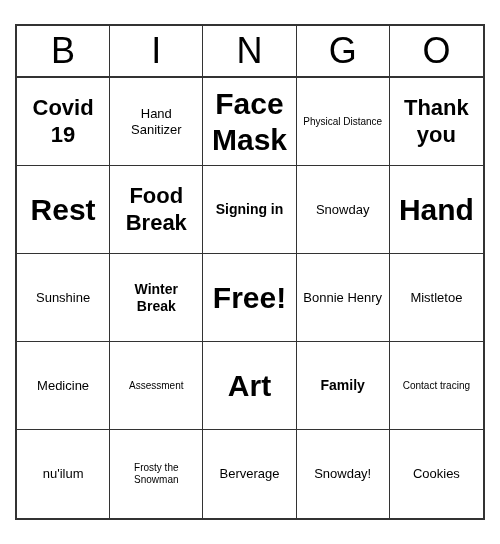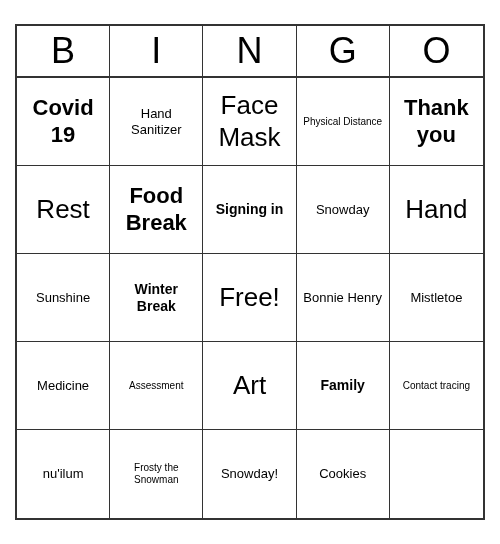--- a/index.html
+++ b/index.html
@@ -39,21 +39,21 @@
       border-bottom: 1px solid #333;
       display: flex;
       align-items: center;
       justify-content: center;
       text-align: center;
       padding: 4px;
       line-height: 1.2;
     }
     .bingo-cell:nth-child(5n) { border-right: none; }
     .bingo-cell:nth-child(n+21) { border-bottom: none; }
-    .size-xl { font-size: 26px; font-weight: normal; }
+    .size-xl { font-size: 30px; font-weight: bold; }
     .size-lg { font-size: 22px; font-weight: bold; }
     .size-md { font-size: 14px; font-weight: bold; }
     .size-sm { font-size: 13px; }
     .size-xs { font-size: 10px; }
   </style>
 </head>
 <body>
 
 <div class="bingo-card">
   <div class="bingo-header">
@@ -79,16 +79,17 @@
       <div class="bingo-cell size-xl">Free!</div>
       <div class="bingo-cell size-sm">Bonnie Henry</div>
       <div class="bingo-cell size-sm">Mistletoe</div>
       <div class="bingo-cell size-sm">Medicine</div>
       <div class="bingo-cell size-xs">Assessment</div>
       <div class="bingo-cell size-xl">Art</div>
       <div class="bingo-cell size-md">Family</div>
       <div class="bingo-cell size-xs">Contact tracing</div>
       <div class="bingo-cell size-sm">nu'ilum</div>
       <div class="bingo-cell size-xs">Frosty the Snowman</div>
+      <div class="bingo-cell size-sm">Berverage</div>
       <div class="bingo-cell size-sm">Snowday!</div>
       <div class="bingo-cell size-sm">Cookies</div>
     </div>
 </div>
 
 </body></html>

